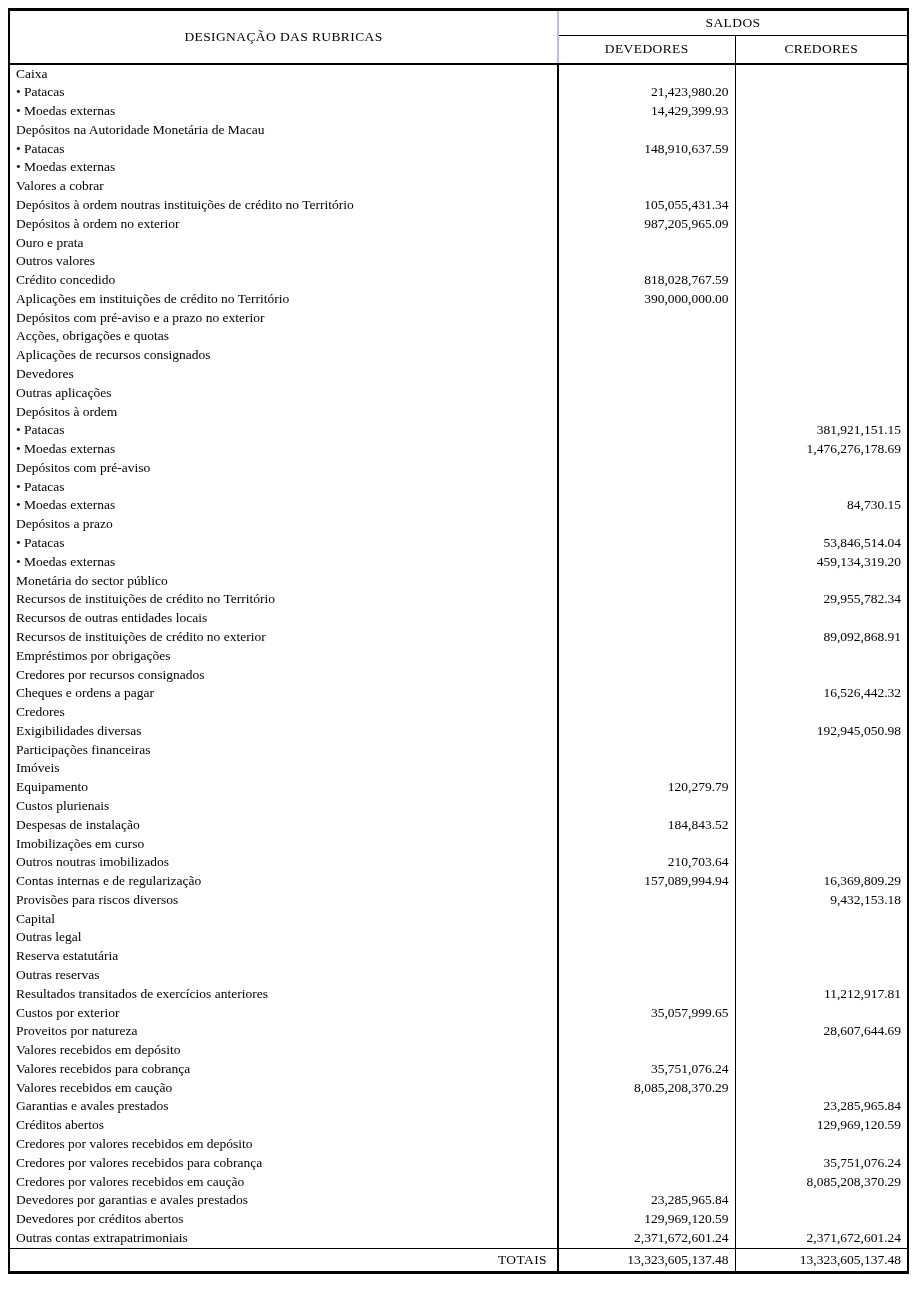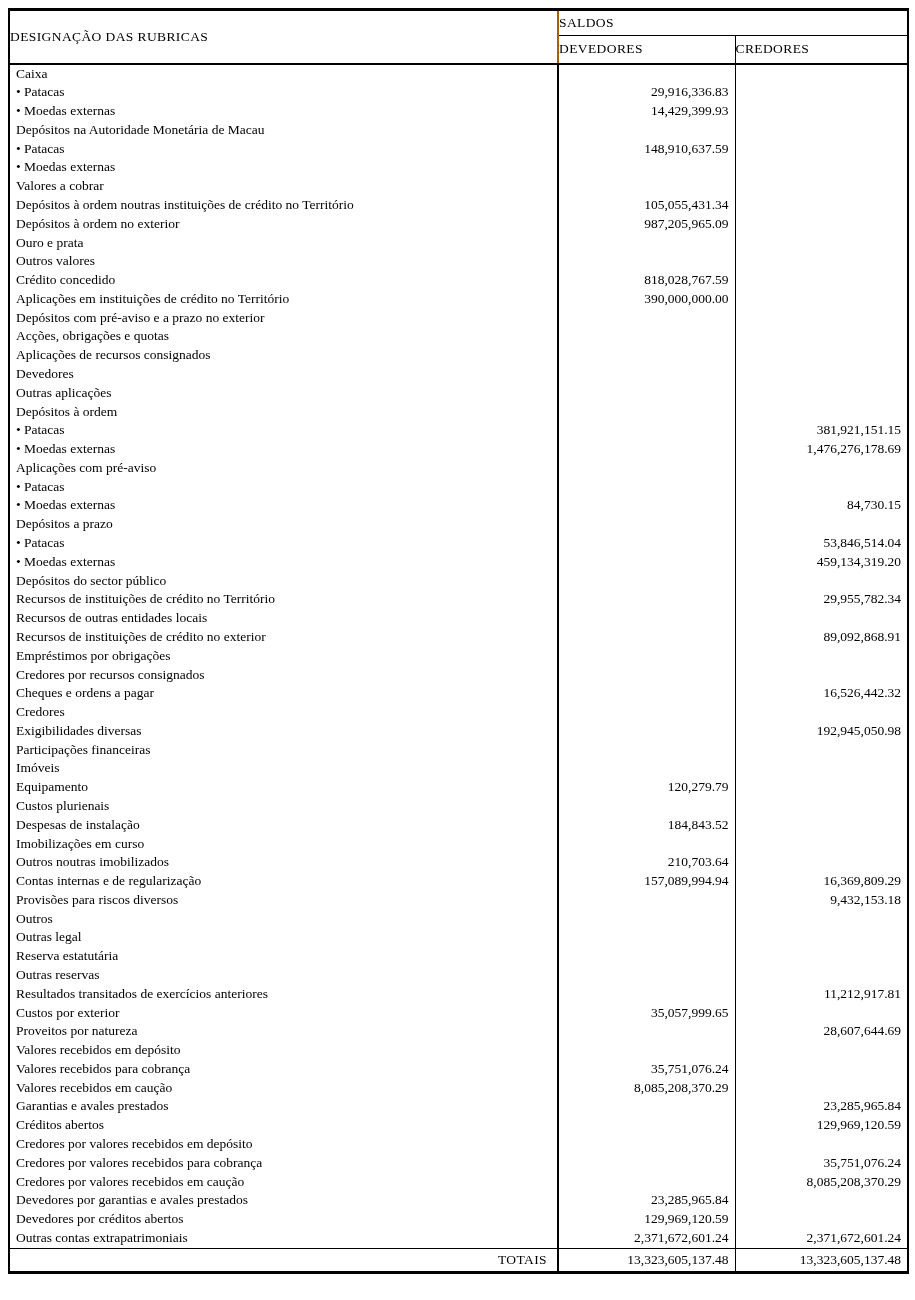--- a/index.html
+++ b/index.html
@@ -29,27 +29,27 @@
     border-left: 2px solid #000;
     border-right: 2px solid #000;
   }
   col.c1 { width: 549px; }
   col.c2 { width: 177px; }
   col.c3 { width: 173px; }
 
   thead th {
     font-weight: normal;
     font-size: 13.5px;
-    text-align: left;
+    text-align: center;
     vertical-align: middle;
     padding: 0;
     letter-spacing: 0.4px;
   }
   th.h-designation {
-    border-right: 2px solid #a16207;
+    border-right: 2px solid #c4b5fd;
     border-bottom: 2px solid #000;
   }
   th.h-saldos {
     height: 26px;
     border-bottom: 1px solid #000;
   }
   th.h-dev {
     height: 28px;
     border-right: 1px solid #000;
     border-bottom: 2px solid #000;
@@ -123,21 +123,21 @@
     </thead>
     <tbody id="rows">
 
     <tr>
           <td class="lbl">Caixa</td>
           <td class="dev"></td>
           <td class="cred"></td>
         </tr>
         <tr>
           <td class="lbl">• Patacas</td>
-          <td class="dev">29,916,336.83</td>
+          <td class="dev">21,423,980.20</td>
           <td class="cred"></td>
         </tr>
         <tr>
           <td class="lbl">• Moedas externas</td>
           <td class="dev">14,429,399.93</td>
           <td class="cred"></td>
         </tr>
         <tr>
           <td class="lbl">Depósitos na Autoridade Monetária de Macau</td>
           <td class="dev"></td>
@@ -222,21 +222,21 @@
           <td class="lbl">• Patacas</td>
           <td class="dev"></td>
           <td class="cred">381,921,151.15</td>
         </tr>
         <tr>
           <td class="lbl">• Moedas externas</td>
           <td class="dev"></td>
           <td class="cred">1,476,276,178.69</td>
         </tr>
         <tr>
-          <td class="lbl">Aplicações com pré-aviso</td>
+          <td class="lbl">Depósitos com pré-aviso</td>
           <td class="dev"></td>
           <td class="cred"></td>
         </tr>
         <tr>
           <td class="lbl">• Patacas</td>
           <td class="dev"></td>
           <td class="cred"></td>
         </tr>
         <tr>
           <td class="lbl">• Moedas externas</td>
@@ -252,21 +252,21 @@
           <td class="lbl">• Patacas</td>
           <td class="dev"></td>
           <td class="cred">53,846,514.04</td>
         </tr>
         <tr>
           <td class="lbl">• Moedas externas</td>
           <td class="dev"></td>
           <td class="cred">459,134,319.20</td>
         </tr>
         <tr>
-          <td class="lbl">Depósitos do sector público</td>
+          <td class="lbl">Monetária do sector público</td>
           <td class="dev"></td>
           <td class="cred"></td>
         </tr>
         <tr>
           <td class="lbl">Recursos de instituições de crédito no Território</td>
           <td class="dev"></td>
           <td class="cred">29,955,782.34</td>
         </tr>
         <tr>
           <td class="lbl">Recursos de outras entidades locais</td>
@@ -342,21 +342,21 @@
           <td class="lbl">Contas internas e de regularização</td>
           <td class="dev">157,089,994.94</td>
           <td class="cred">16,369,809.29</td>
         </tr>
         <tr>
           <td class="lbl">Provisões para riscos diversos</td>
           <td class="dev"></td>
           <td class="cred">9,432,153.18</td>
         </tr>
         <tr>
-          <td class="lbl">Outros</td>
+          <td class="lbl">Capital</td>
           <td class="dev"></td>
           <td class="cred"></td>
         </tr>
         <tr>
           <td class="lbl">Outras legal</td>
           <td class="dev"></td>
           <td class="cred"></td>
         </tr>
         <tr>
           <td class="lbl">Reserva estatutária</td>

